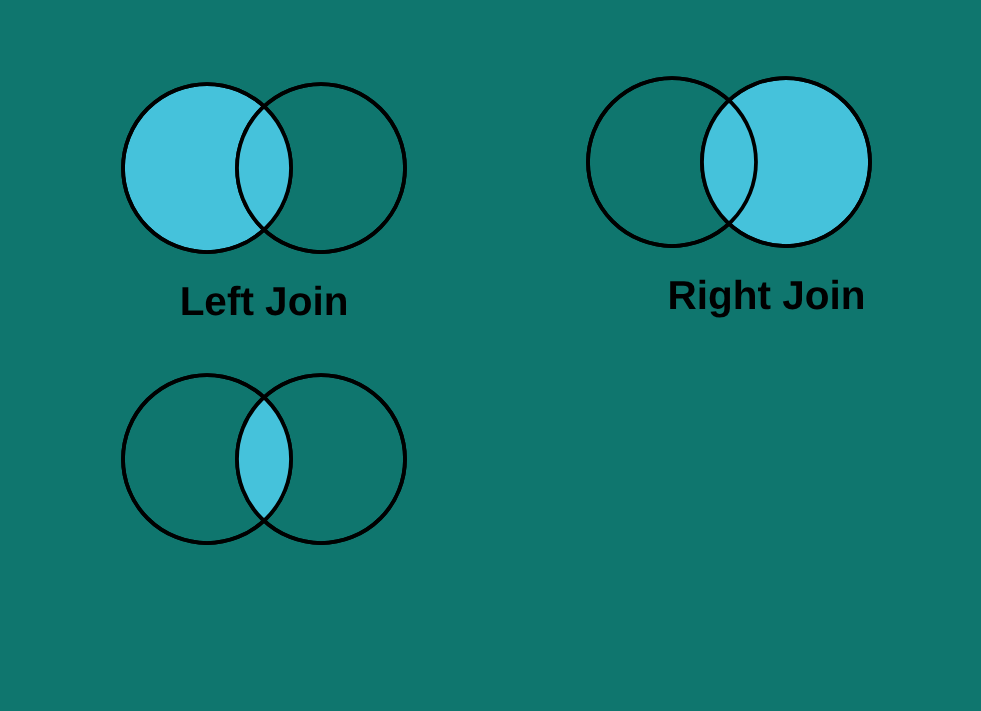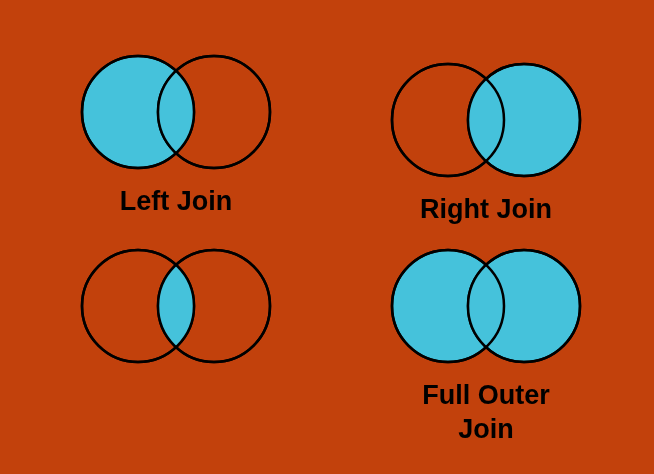--- a/index.html
+++ b/index.html
@@ -4,31 +4,31 @@
 <style>
   html, body {
     margin: 0;
     padding: 0;
     background: #ffffff;
   }
   .canvas {
     position: relative;
     width: 654px;
     height: 474px;
-    background: #c2410c;
+    background: #0f766e;
     font-family: "Liberation Sans", sans-serif;
     overflow: hidden;
   }
   .cell {
     position: absolute;
     width: 196px;
     text-align: center;
   }
   .cell-tl { left: 78px;  top: 52px;  }
-  .cell-tr { left: 388px; top: 60px;  }
+  .cell-tr { left: 388px; top: 48px; text-align: right;  }
   .cell-bl { left: 78px;  top: 246px; }
   .cell-br { left: 388px; top: 246px; }
   .venn-svg {
     display: block;
     width: 196px;
     height: 120px;
   }
   .venn-circle {
     stroke: #000000;
     stroke-width: 2.5;
@@ -87,29 +87,14 @@
           </clipPath>
         </defs>
       <circle class="venn-circle fill-left" cx="60" cy="60" r="56" fill="none"></circle>
       <circle class="venn-circle fill-right" cx="136" cy="60" r="56" fill="none"></circle>
       <circle class="fill-lens" clip-path="url(#clip2)" cx="136" cy="60" r="56" stroke="none" fill="#45C2DB"></circle>
       <circle class="venn-circle" fill="none" cx="60" cy="60" r="56"></circle>
       <circle class="venn-circle" fill="none" cx="136" cy="60" r="56"></circle>
     </svg>
   </div>
 
-  <div class="cell cell-br">
-    <svg class="venn-svg" viewBox="0 0 196 120">
-      <defs>
-          <clipPath id="clip3">
-            <circle cx="60" cy="60" r="56"></circle>
-          </clipPath>
-        </defs>
-      <circle class="venn-circle fill-left" cx="60" cy="60" r="56" fill="#45C2DB"></circle>
-      <circle class="venn-circle fill-right" cx="136" cy="60" r="56" fill="#45C2DB"></circle>
-      <circle class="fill-lens" clip-path="url(#clip3)" cx="136" cy="60" r="56" stroke="none" fill="#45C2DB"></circle>
-      <circle class="venn-circle" fill="none" cx="60" cy="60" r="56"></circle>
-      <circle class="venn-circle" fill="none" cx="136" cy="60" r="56"></circle>
-    </svg>
-    <div class="venn-label">Full Outer Join</div>
-  </div>
 
 </div>
 
 </body></html>

